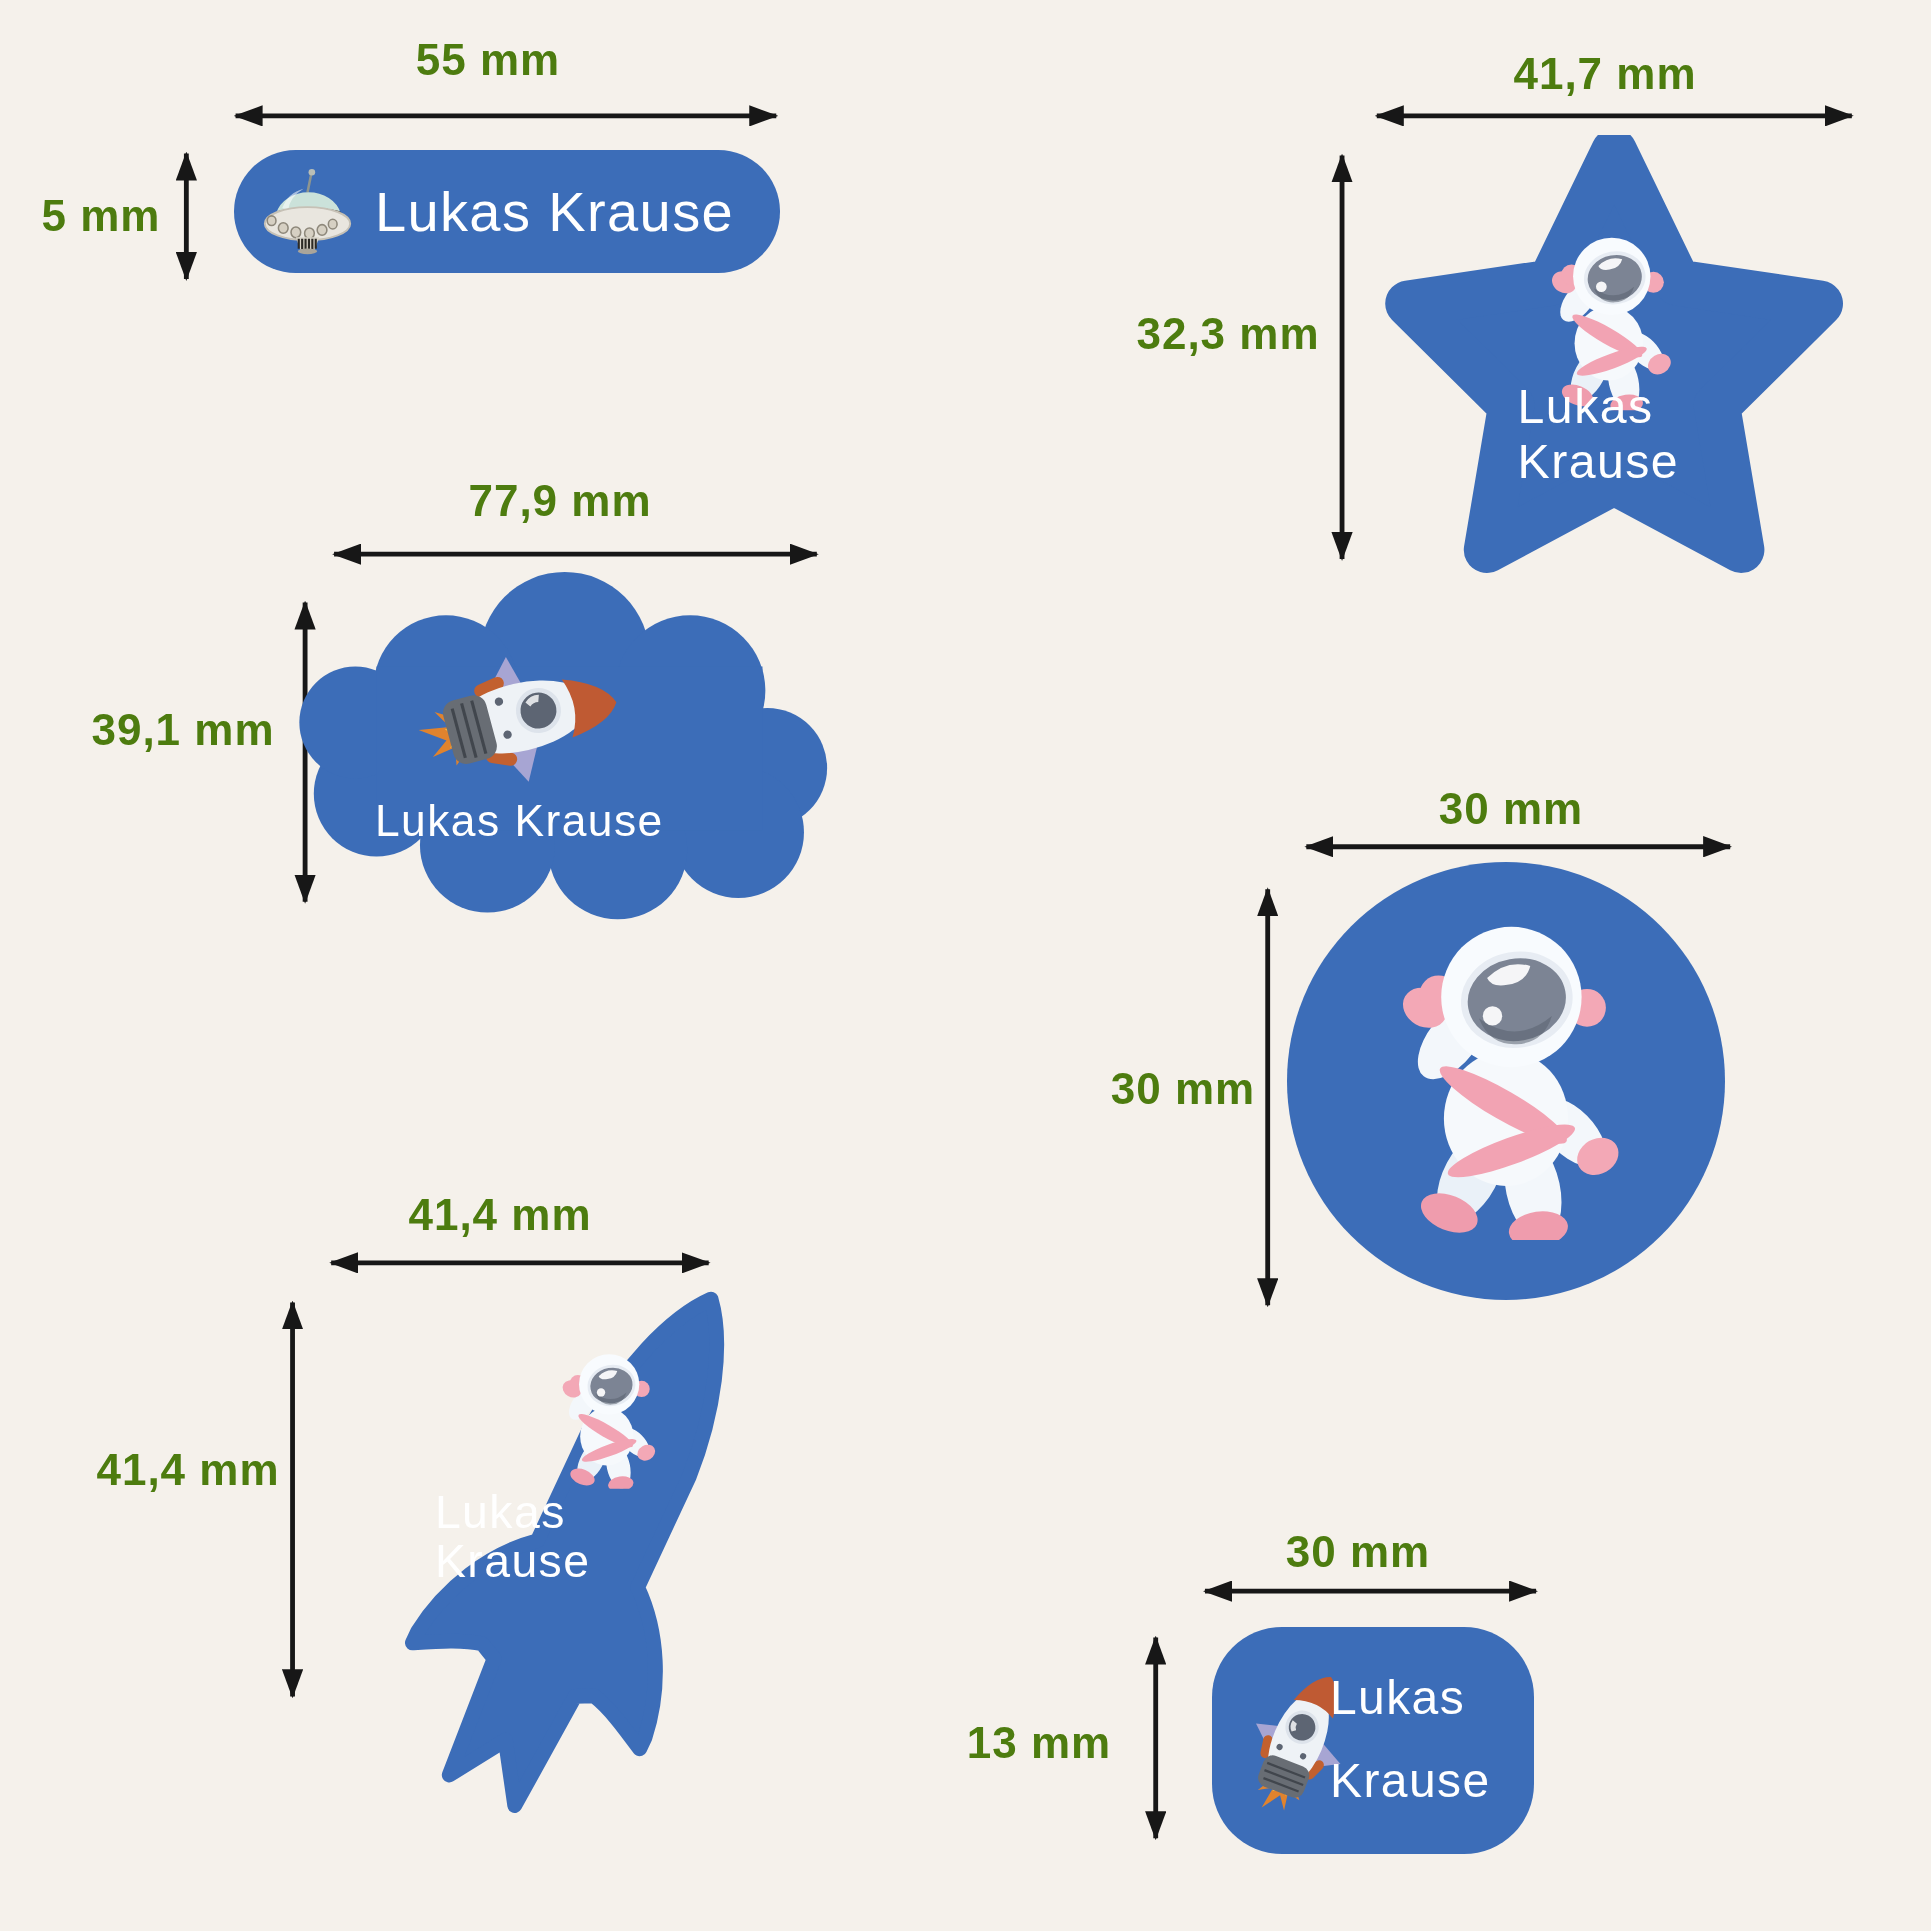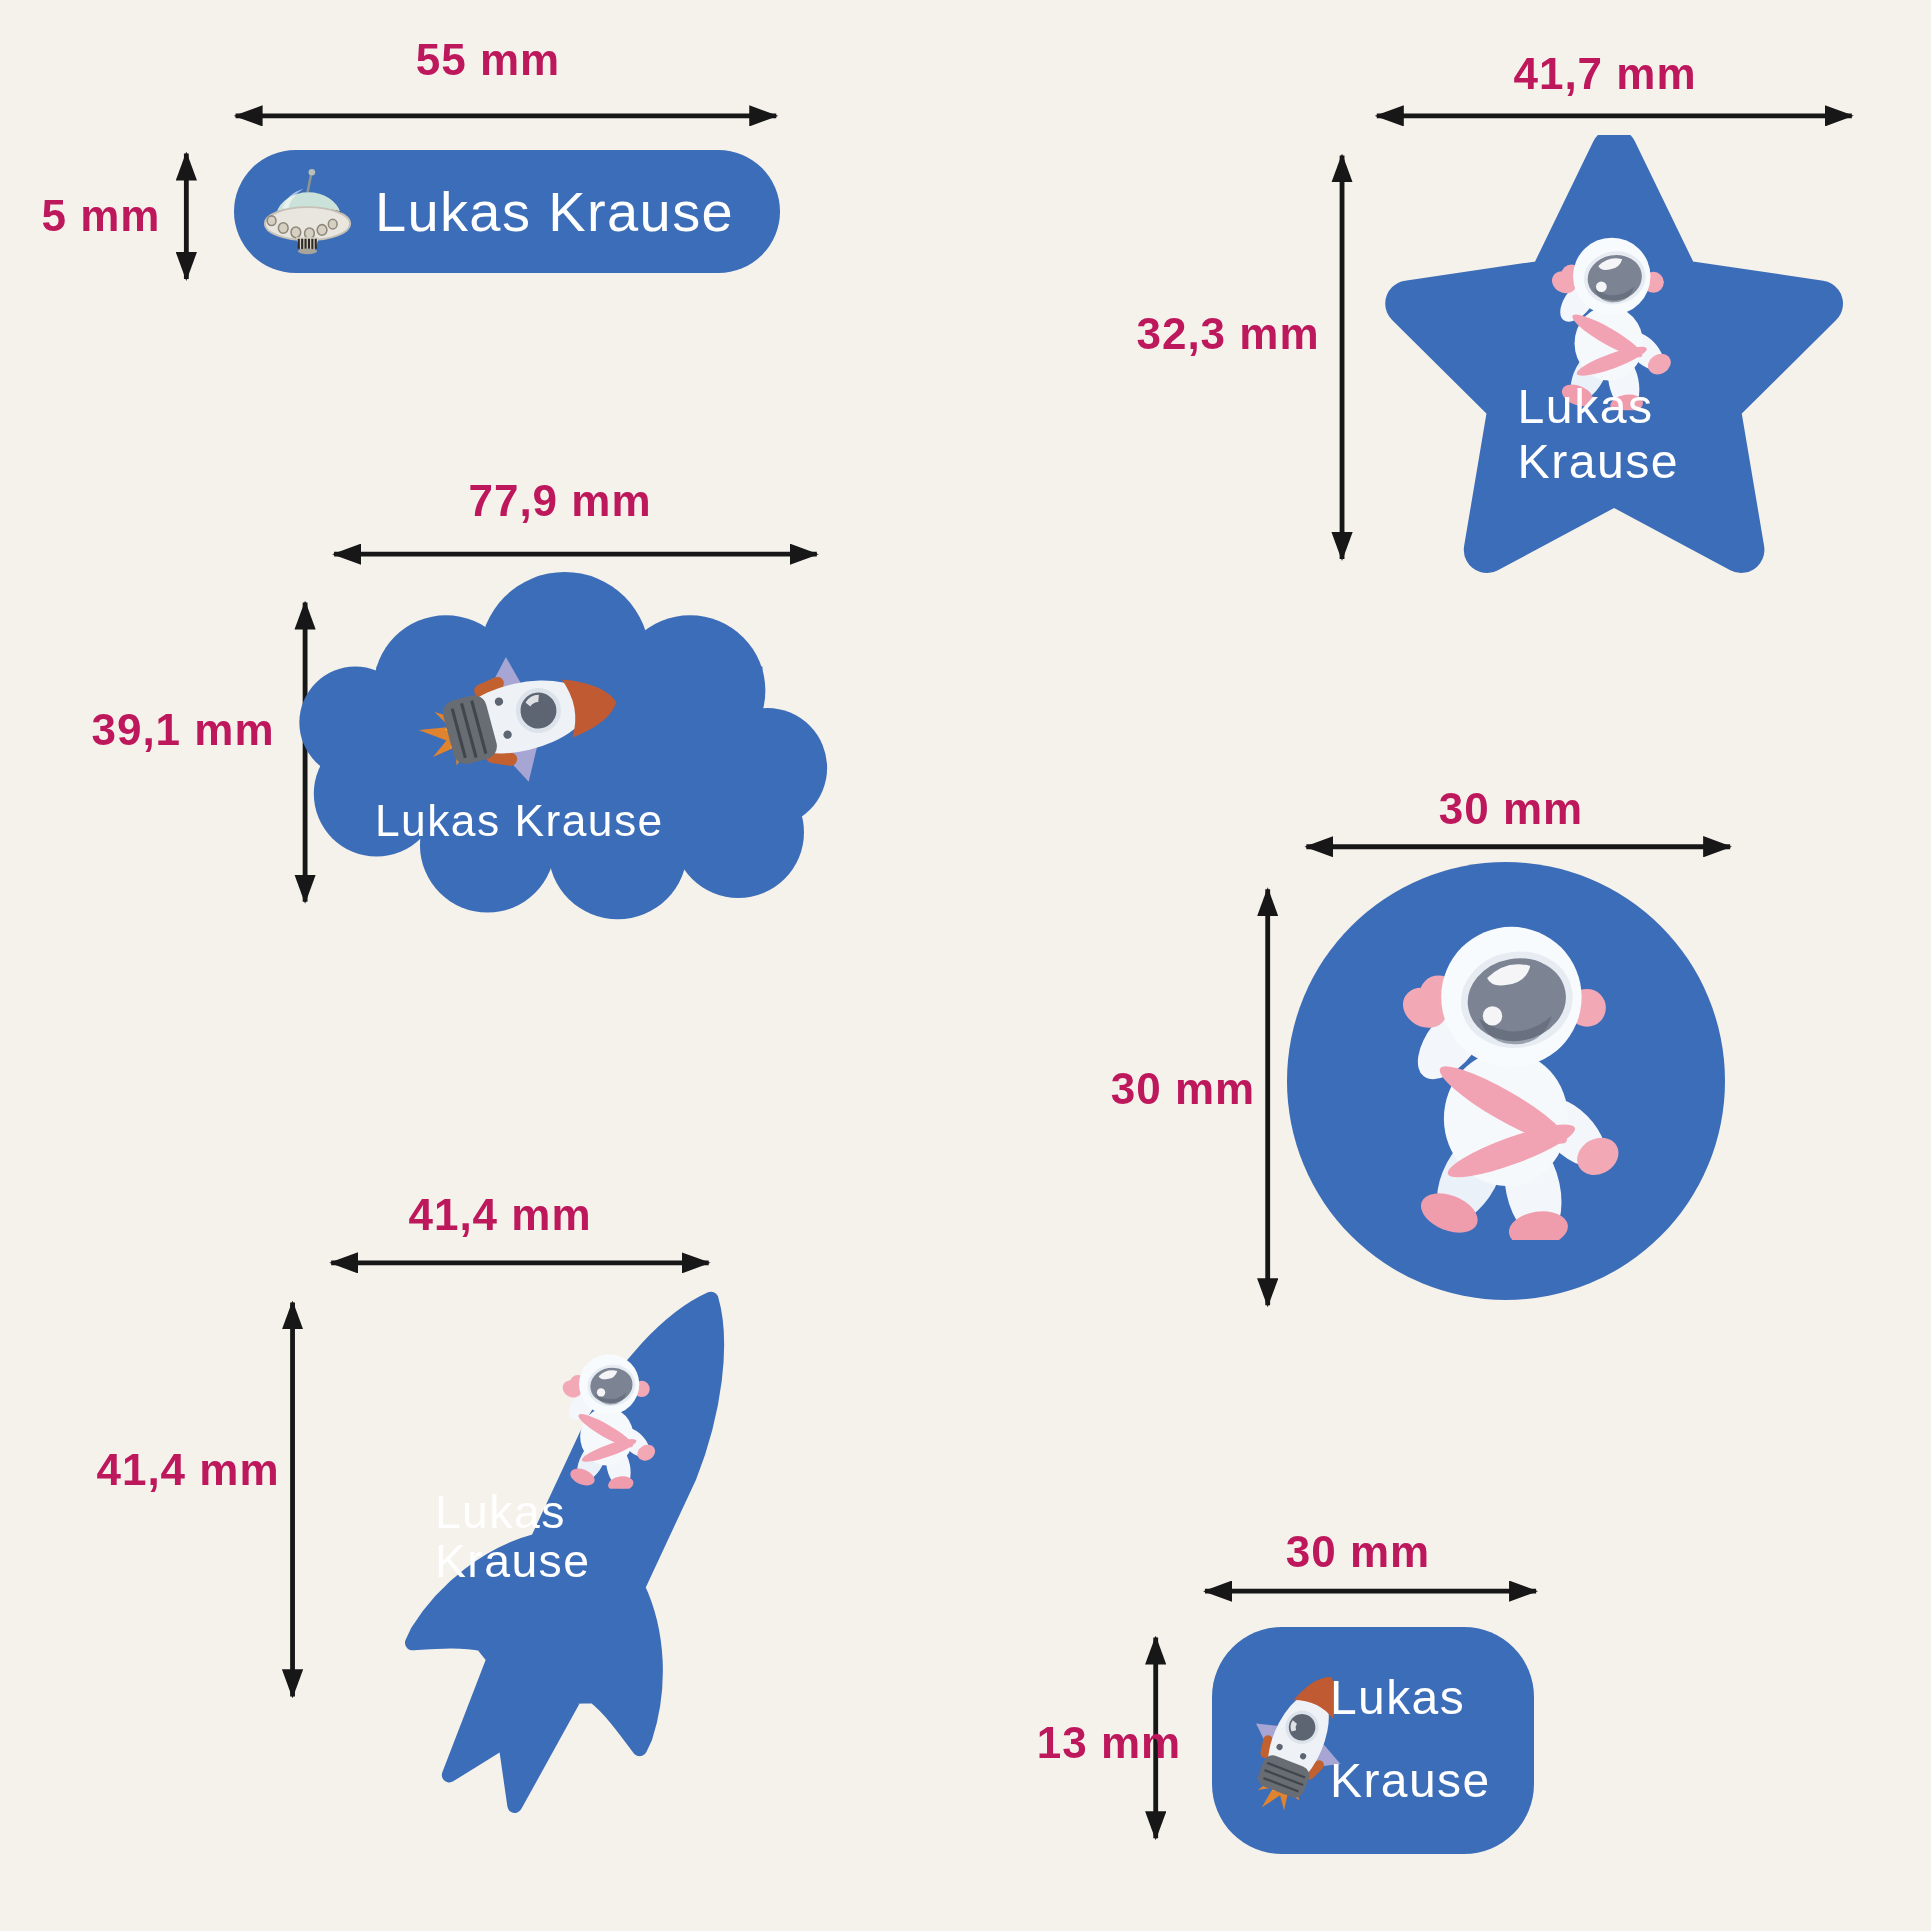--- a/index.html
+++ b/index.html
@@ -2,21 +2,21 @@
 <html><head>
 <meta charset="utf-8">
 <style>
   html,body{margin:0;padding:0;background:#f5f1eb;}
   .canvas{
     position:relative;width:1931px;height:1931px;background:#f5f1eb;
     font-family:"Liberation Sans",sans-serif;overflow:hidden;
   }
   .dim{
     position:absolute;transform:translate(-50%,-50%);
-    font-weight:700;font-size:44px;color:#be185d;letter-spacing:1px;white-space:nowrap;
+    font-weight:700;font-size:44px;color:#4d7c0f;letter-spacing:1px;white-space:nowrap;
   }
   .arrow-layer{position:absolute;left:0;top:0;width:1931px;height:1931px;}
   .arrow-layer line{stroke:#171717;stroke-width:5;}
   .sticker{position:absolute;}
   .name{color:#ffffff;letter-spacing:1.4px;font-weight:400;}
   svg text{font-family:"Liberation Sans",sans-serif;fill:#ffffff;letter-spacing:1.5px;}
   
   .pill{
     left:234px;top:150px;width:546px;height:123px;background:#3c6db8;
     border-radius:68px;display:flex;align-items:center;
@@ -137,21 +137,21 @@
   <div class="dim" style="left:101px;top:216px">5 mm</div>
   <div class="dim" style="left:1605px;top:74px">41,7 mm</div>
   <div class="dim" style="left:1228px;top:334px">32,3 mm</div>
   <div class="dim" style="left:560px;top:501px">77,9 mm</div>
   <div class="dim" style="left:183px;top:730px">39,1 mm</div>
   <div class="dim" style="left:1511px;top:809px">30 mm</div>
   <div class="dim" style="left:1183px;top:1089px">30 mm</div>
   <div class="dim" style="left:500px;top:1215px">41,4 mm</div>
   <div class="dim" style="left:188px;top:1470px">41,4 mm</div>
   <div class="dim" style="left:1358px;top:1552px">30 mm</div>
-  <div class="dim" style="left:1109px;top:1743px">13 mm</div>
+  <div class="dim" style="left:1039px;top:1743px">13 mm</div>
 
   <div class="sticker pill">
     <svg class="icon" viewBox="0 0 100 96">
         <use href="#sym-ufo"></use>
       </svg>
     <div class="name">Lukas Krause</div>
   </div>
 
   <svg class="svg-sticker" style="left:1366px;top:135px" width="502" height="454" viewBox="0 0 520 470">
     <path transform="translate(257,245)" d="M0,-228 L65.8,-92.2 L213.1,-70.5 L106.5,35.2 L131.7,184.5 L0,114 L-131.7,184.5 L-106.5,35.2 L-213.1,-70.5 L-65.8,-92.2 Z" fill="#3c6db8" stroke="#3c6db8" stroke-width="48" stroke-linejoin="round"></path>

